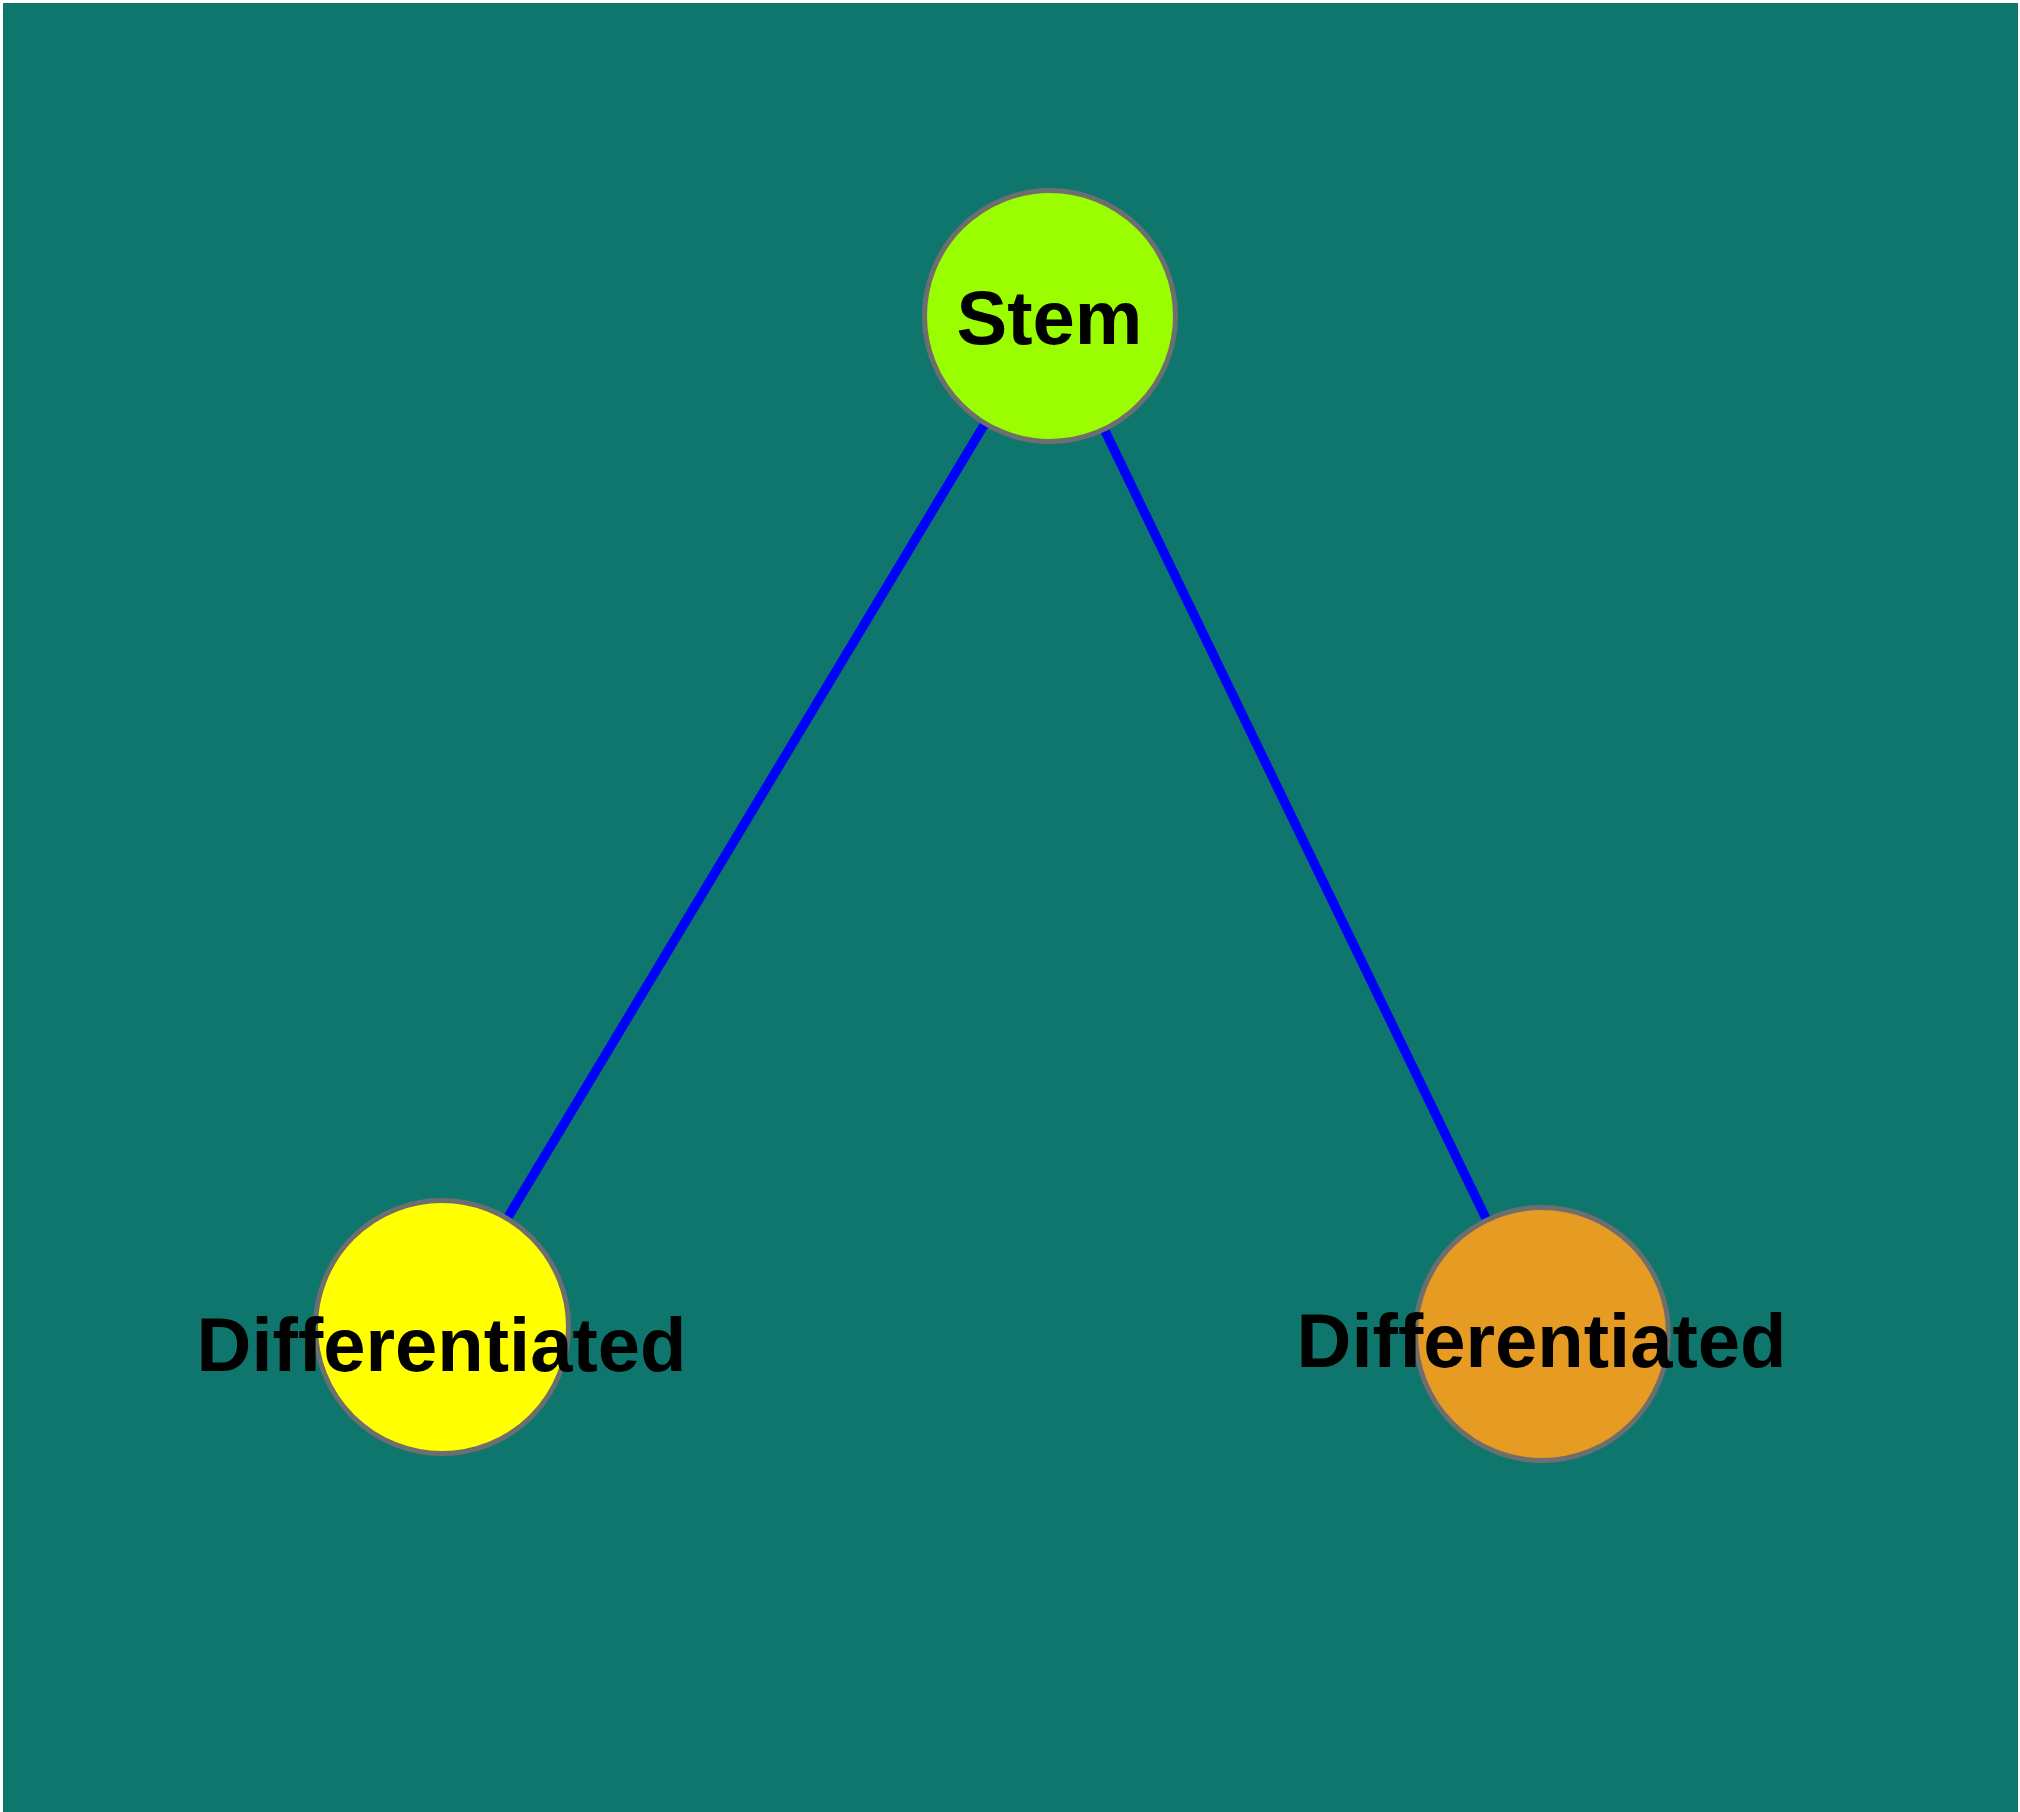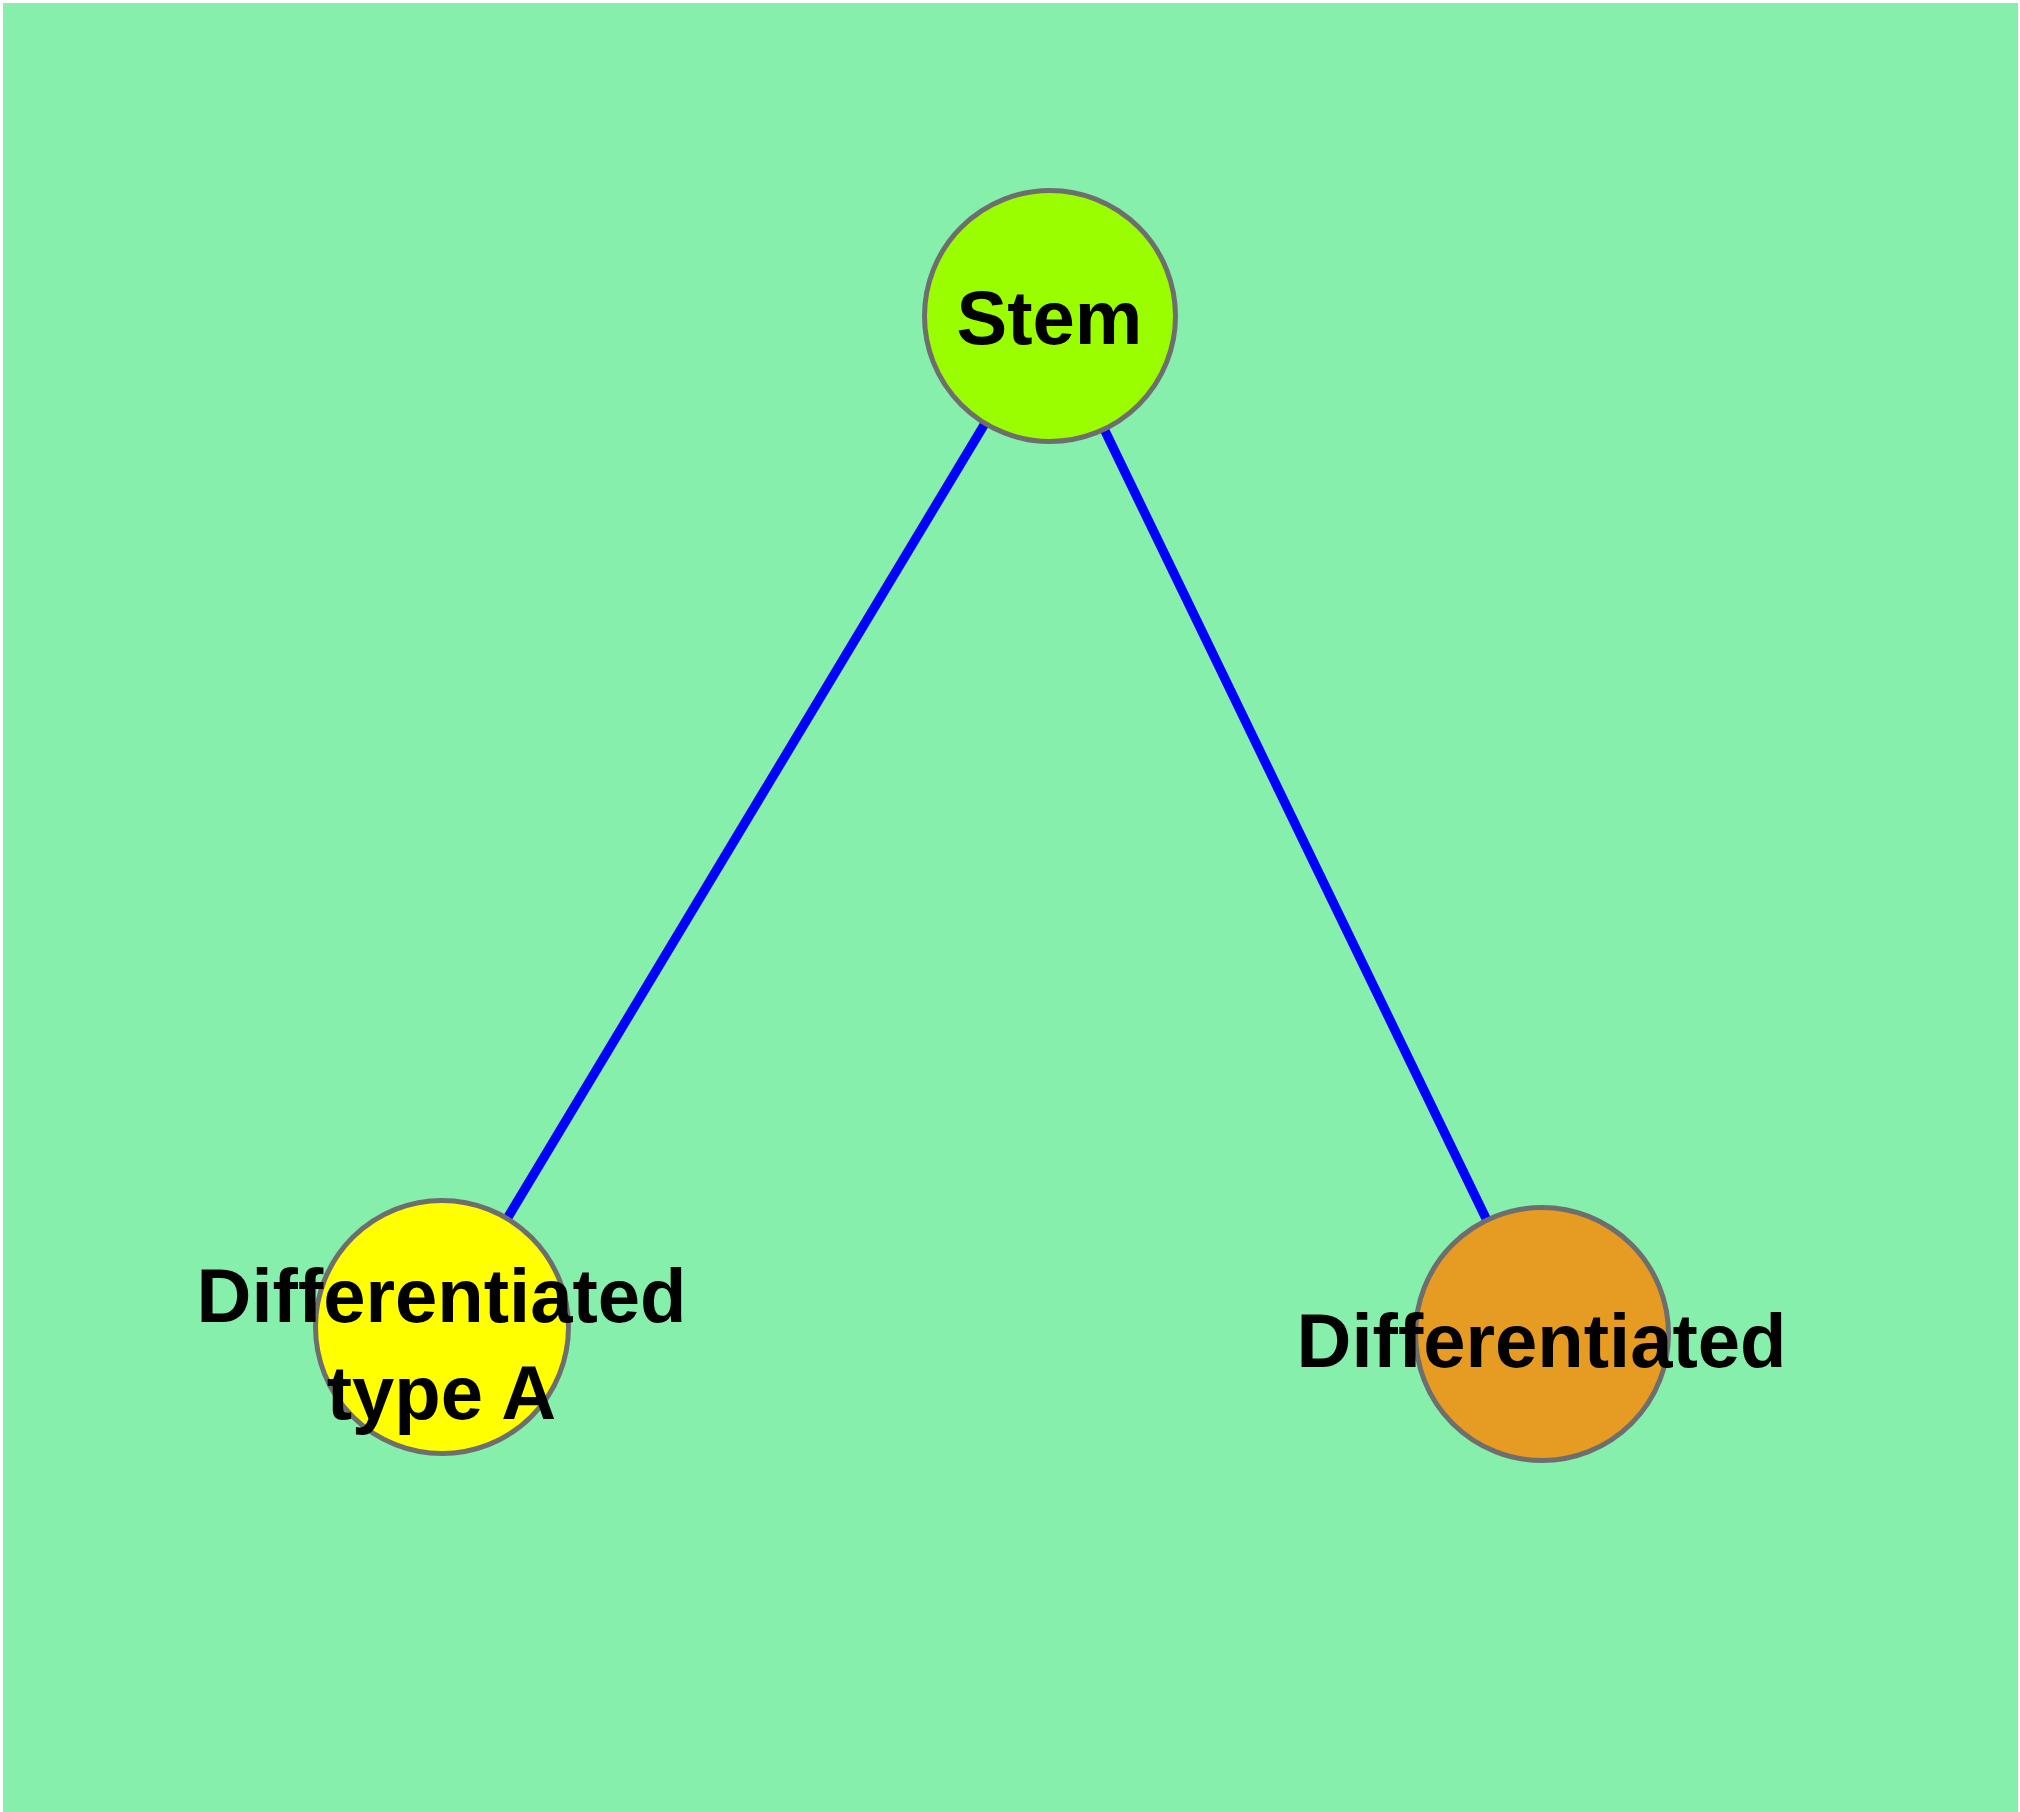--- a/index.html
+++ b/index.html
@@ -75,40 +75,39 @@
     white-space: nowrap;
   }
   .label-stem { left: 1047px; top: 314px; }
   .label-a    { left: 439px;  top: 1341px; }
   .label-b    { left: 1539px; top: 1337px; }
 </style>
 </head>
 <body>
 
 <div class="page">
-  <div class="canvas" style="background-color: #86efac;">
+  <div class="canvas" style="background-color: #0f766e;">
 
     <svg class="edges" width="2015" height="1810" viewBox="0 0 2378 2135">
       <line class="edge" x1="1235" y1="369" x2="518" y2="1562" stroke="#0000FF"></line>
       <line class="edge" x1="1235" y1="369" x2="1816" y2="1570" stroke="#0000FF"></line>
     </svg>
 
     <div class="node node-stem" style="background-color: rgb(154, 254, 0);"></div>
 
     <div class="node node-a" style="background-color: rgb(255, 255, 0);"></div>
 
     <div class="node node-b" style="background-color: rgb(230, 155, 34);"></div>
 
     <div class="node-label label-stem">
       <div>Stem</div>
     </div>
 
     <div class="node-label label-a">
       <div>Differentiated</div>
-      <div>type A</div>
     </div>
 
     <div class="node-label label-b">
       <div>Differentiated</div>
     </div>
 
   </div>
 </div>
 
 

